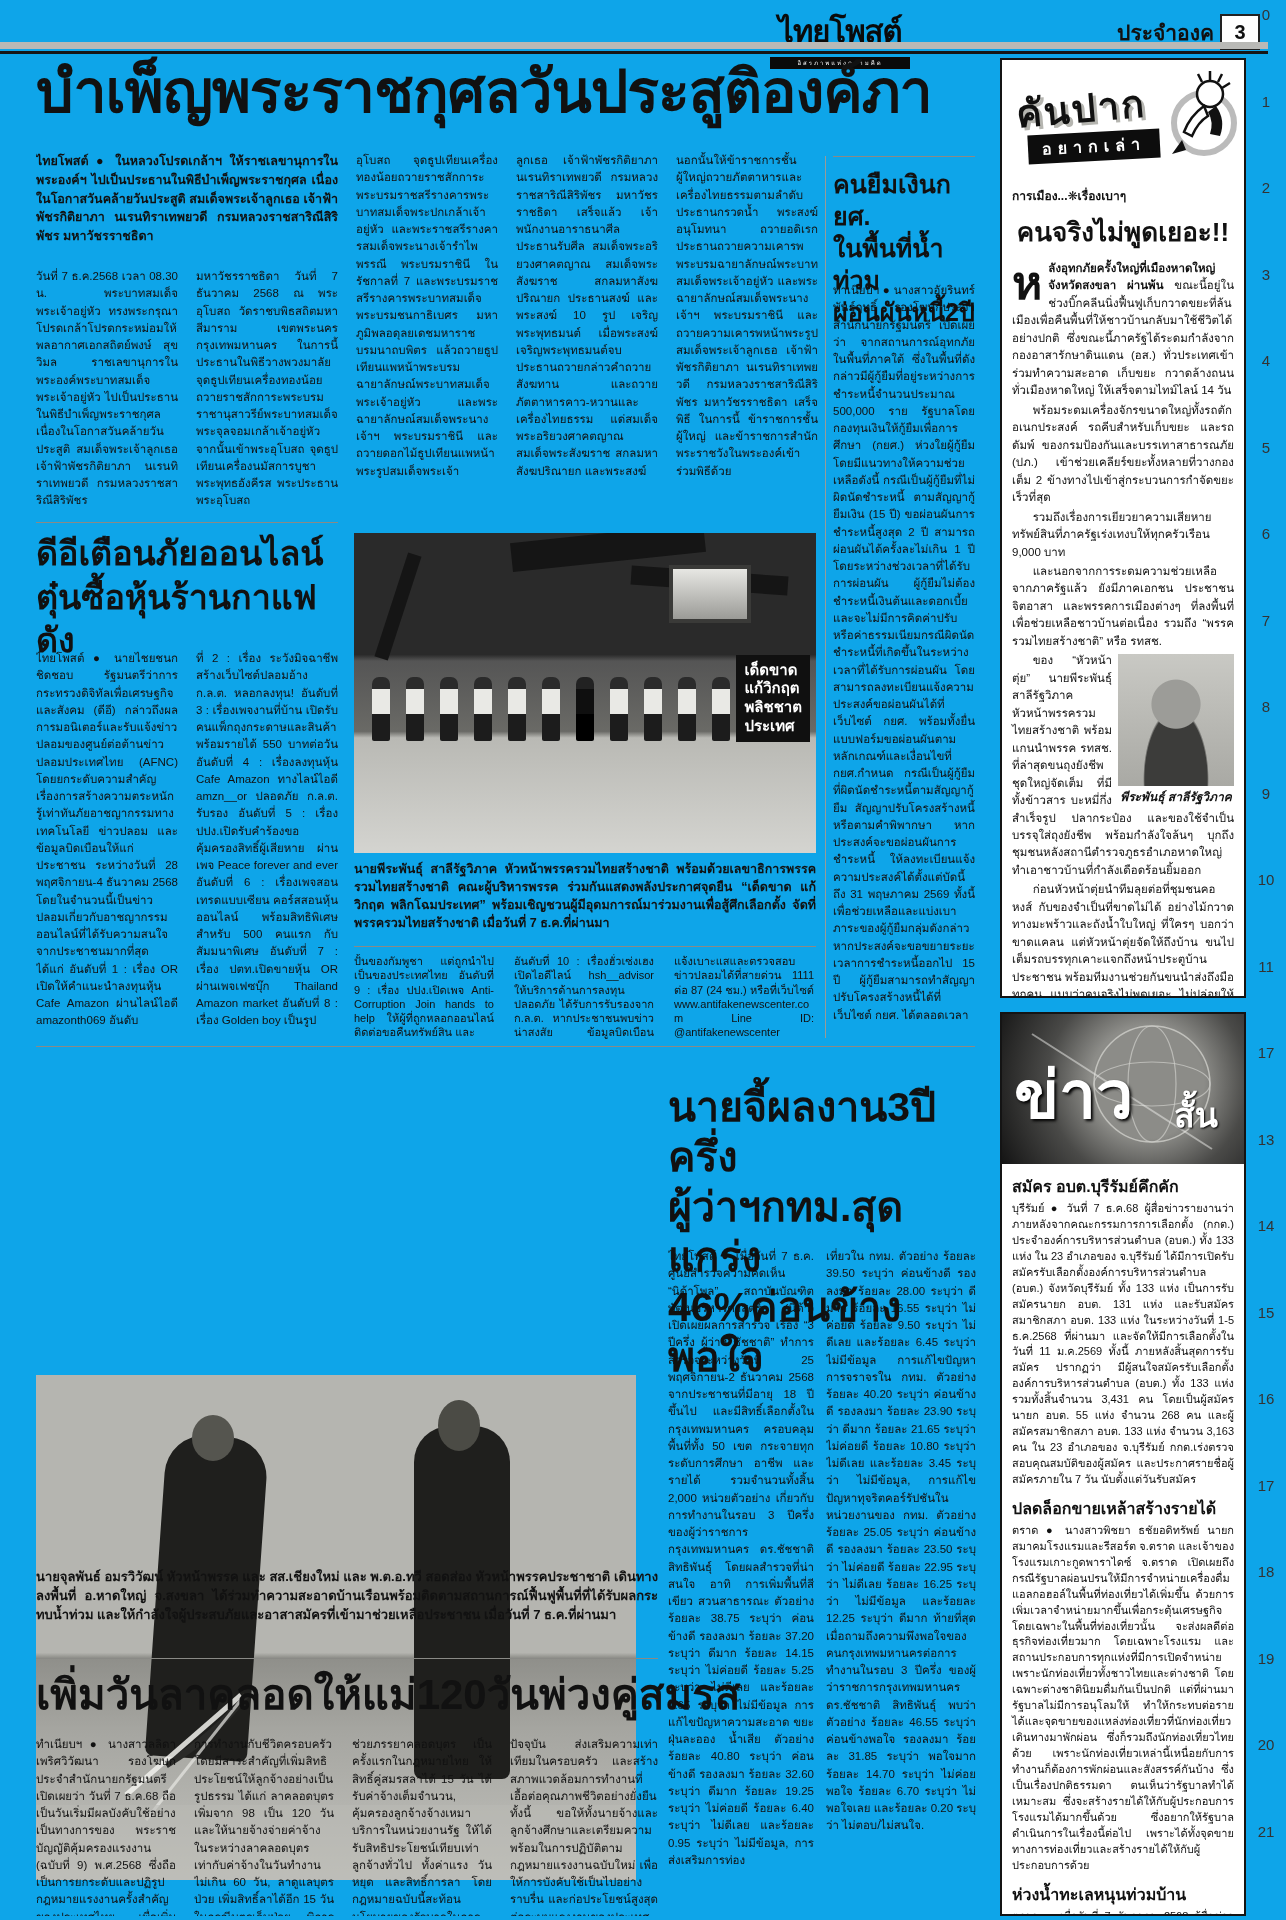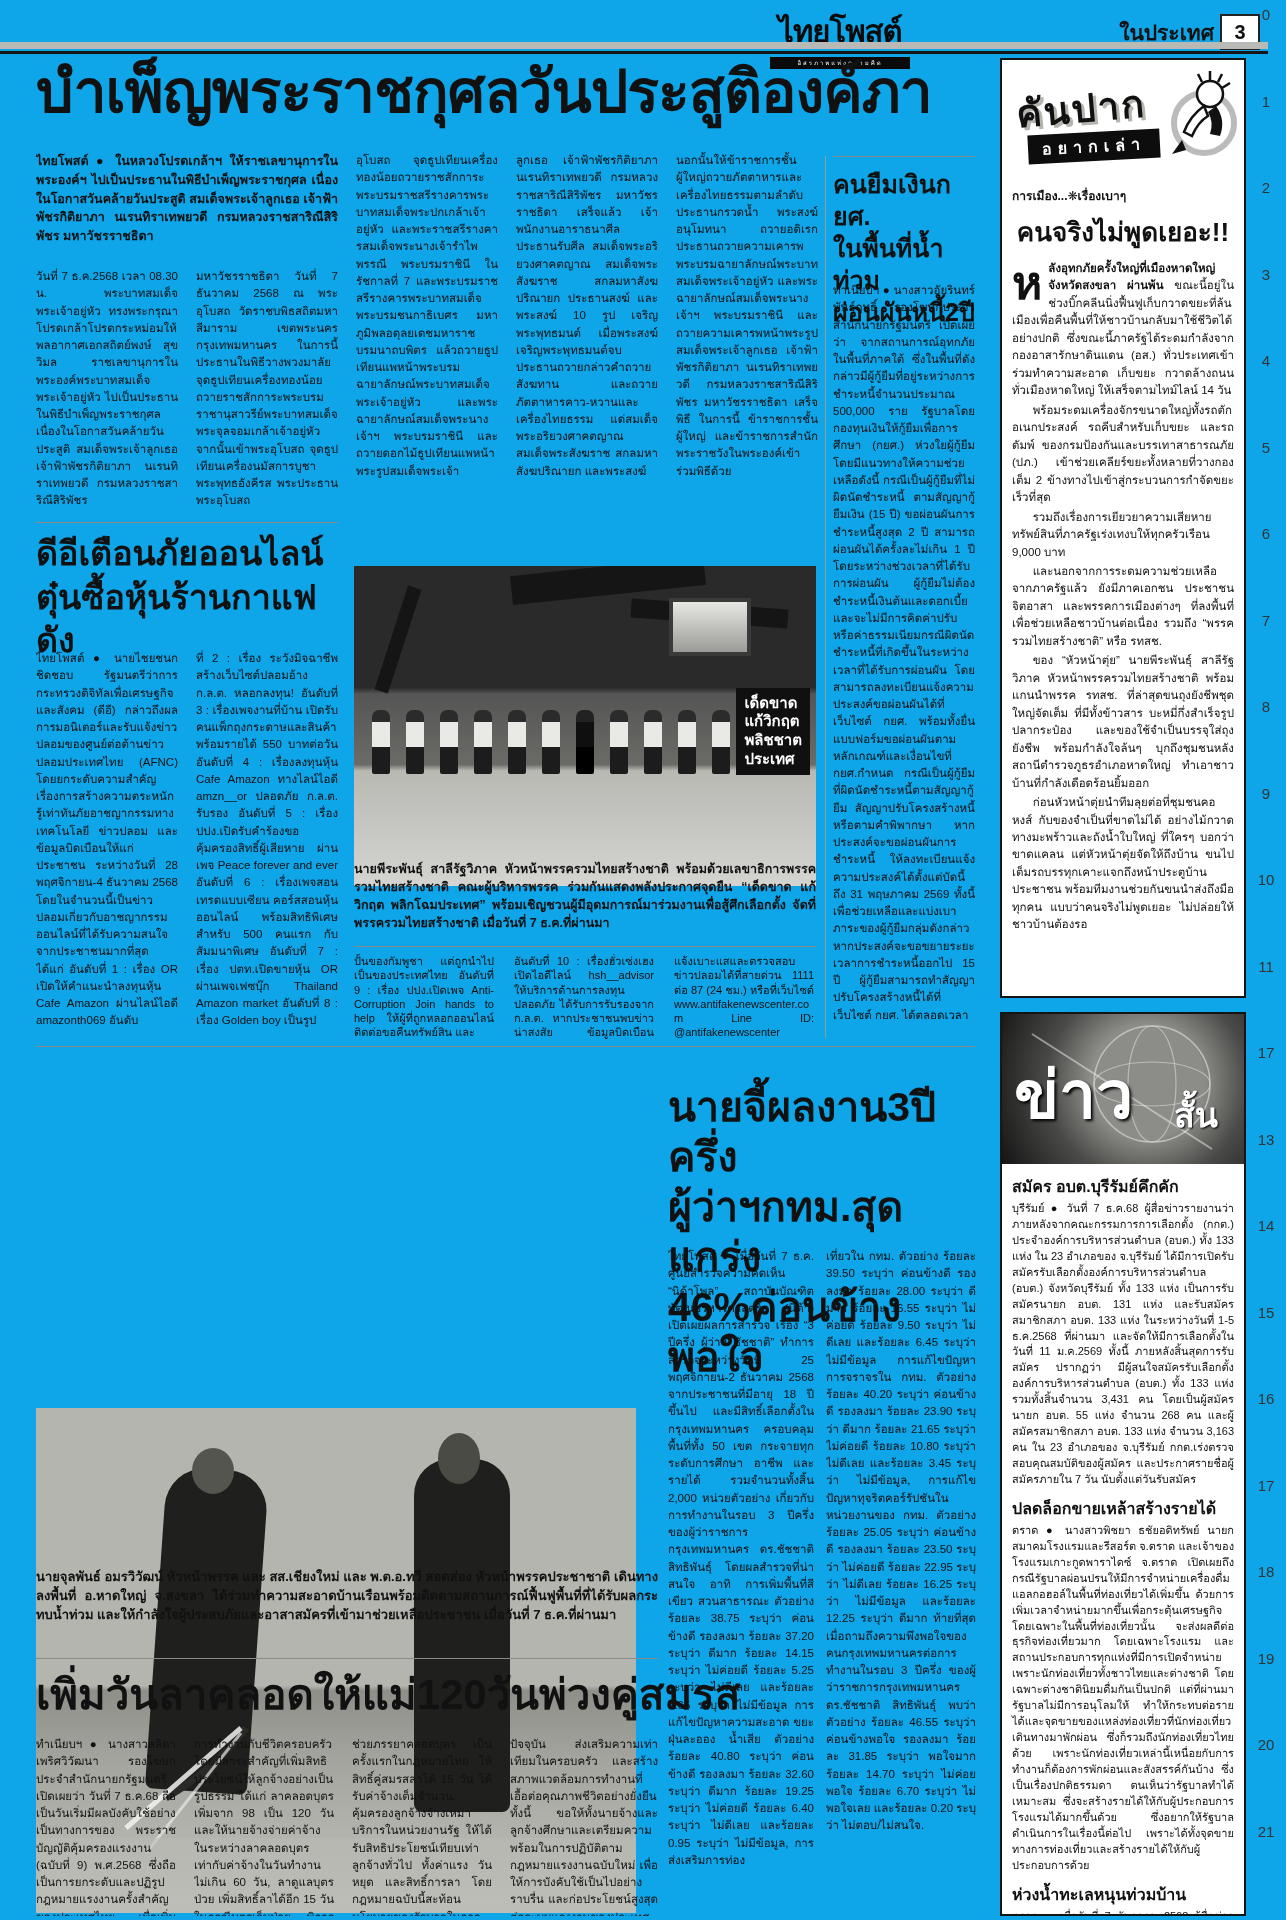--- a/index.html
+++ b/index.html
@@ -37,21 +37,21 @@
   .kp-body p.np{text-indent:0;}
   .dropcap{float:left;font-size:46px;line-height:.85;font-weight:800;padding:4px 6px 0 0;}
   .kp-photo{float:right;width:116px;margin:2px 0 2px 6px;}
   .kp-photo .ph{width:116px;height:132px;background:
        radial-gradient(circle at 50% 38%, #9c9c98 0 24%, transparent 25%),
        radial-gradient(ellipse at 50% 95%, #3c3c3a 0 38%, transparent 40%),
        linear-gradient(#c9c9c4,#a9a9a4);}
   .kp-photo .cap{font-size:12px;font-weight:800;font-style:italic;text-align:center;margin-top:2px;}
   
   .photo{overflow:hidden;position:relative;}
-  .stage-photo{background:linear-gradient(#2a2a2a 0 38%,#555 40%,#6a6a66 62%,#b9b9b4 64%,#d4d4d0);margin-top:33px;}
+  .stage-photo{background:linear-gradient(#2a2a2a 0 38%,#555 40%,#6a6a66 62%,#b9b9b4 64%,#d4d4d0);}
   .beam{position:absolute;background:#151515;}
   .fig-row{position:absolute;left:4%;right:4%;top:45%;display:flex;justify-content:space-between;}
   .fig{width:18px;height:64px;background:linear-gradient(#2b2b2b 0 18%, #e9e9e5 18% 58%, #1c1c1c 58%);
        border-radius:7px 7px 2px 2px;}
   .fig.dark{background:linear-gradient(#222 0 18%, #0f0f0f 18% 58%, #000 58%);}
   .overlay-txt{position:absolute;background:#101010;color:#fff;font-weight:800;line-height:1.25;
                padding:6px 8px;font-size:15px;}
   .flood-photo{background:linear-gradient(#b5b5b0 0 55%,#8f8f8a 56%,#a5a5a0 70%,#c2c2bd);}
   .sil{position:absolute;background:#1f1f1d;}
   
@@ -67,21 +67,21 @@
 </style>
 </head>
 <body>
 
 <div id="page">
 
   <div class="abs" style="left:770px;top:6px;width:140px;text-align:center;">
     <div class="logo">ไทยโพสต์</div>
     <div class="logobar">อิสรภาพแห่งความคิด</div>
   </div>
-  <div class="abs section-label" style="right:72px;top:16px;">ในประเทศ</div>
+  <div class="abs section-label" style="right:72px;top:16px;">ประจำองค</div>
   <div class="abs pagenum-box" style="right:26px;top:14px;">
     <span>3</span>
   </div>
   <div class="abs rule-gray" style="left:0;right:18px;top:42px;"></div>
   <div class="abs rule-black" style="left:0;right:18px;top:51px;"></div>
 
   <div id="margin-rail" class="abs" style="left:0;top:0;width:100%;height:100%;pointer-events:none;">
       <span class="margin-num" style="top: 6px;">0</span>
       <span class="margin-num" style="top: 92.5px;">1</span>
       <span class="margin-num" style="top: 179px;">2</span>
@@ -137,20 +137,24 @@
         <path d="M18 72 l-10 14 l14 -4 z" fill="#111"></path>
       </svg>
     </div>
     <div class="kp-kicker">การเมือง...❋เรื่องเบาๆ</div>
     <div class="kp-head" style="margin:6px 0 8px 0;">คนจริงไม่พูดเยอะ!!</div>
     <div class="kp-body">
       <p class="np"><span class="dropcap">ห</span><b>ลังอุทกภัยครั้งใหญ่ที่เมืองหาดใหญ่ จังหวัดสงขลา ผ่านพ้น</b><span> ขณะนี้อยู่ในช่วงบิ๊กคลีนนิ่งฟื้นฟูเก็บกวาดขยะที่ล้นเมืองเพื่อคืนพื้นที่ให้ชาวบ้านกลับมาใช้ชีวิตได้อย่างปกติ ซึ่งขณะนี้ภาครัฐได้ระดมกำลังจากกองอาสารักษาดินแดน (อส.) ทั่วประเทศเข้าร่วมทำความสะอาด เก็บขยะ กวาดล้างถนนทั่วเมืองหาดใหญ่ ให้เสร็จตามไทม์ไลน์ 14 วัน</span></p>
       <p>พร้อมระดมเครื่องจักรขนาดใหญ่ทั้งรถตักอเนกประสงค์ รถคีบสำหรับเก็บขยะ และรถดัมพ์ ของกรมป้องกันและบรรเทาสาธารณภัย (ปภ.) เข้าช่วยเคลียร์ขยะทั้งหลายที่วางกองเต็ม 2 ข้างทางไปเข้าสู่กระบวนการกำจัดขยะเร็วที่สุด</p>
       <p>รวมถึงเรื่องการเยียวยาความเสียหายทรัพย์สินที่ภาครัฐเร่งเทงบให้ทุกครัวเรือน 9,000 บาท</p>
       <p>และนอกจากการระดมความช่วยเหลือจากภาครัฐแล้ว ยังมีภาคเอกชน ประชาชน จิตอาสา และพรรคการเมืองต่างๆ ที่ลงพื้นที่เพื่อช่วยเหลือชาวบ้านต่อเนื่อง รวมถึง “พรรครวมไทยสร้างชาติ” หรือ รทสช.</p>
+      <div class="kp-photo">
+        <div class="ph"></div>
+        <div class="cap">พีระพันธุ์ สาลีรัฐวิภาค</div>
+      </div>
       <p>ของ “หัวหน้าตุ่ย” นายพีระพันธุ์ สาลีรัฐวิภาค หัวหน้าพรรครวมไทยสร้างชาติ พร้อมแกนนำพรรค รทสช. ที่ล่าสุดขนถุงยังชีพชุดใหญ่จัดเต็ม ที่มีทั้งข้าวสาร บะหมี่กึ่งสำเร็จรูป ปลากระป๋อง และของใช้จำเป็นบรรจุใส่ถุงยังชีพ พร้อมกำลังใจล้นๆ บุกถึงชุมชนหลังสถานีตำรวจภูธรอำเภอหาดใหญ่ ทำเอาชาวบ้านที่กำลังเดือดร้อนยิ้มออก</p>
       <p>ก่อนหัวหน้าตุ่ยนำทีมลุยต่อที่ชุมชนคอหงส์ กับของจำเป็นที่ขาดไม่ได้ อย่างไม้กวาดทางมะพร้าวและถังน้ำใบใหญ่ ที่ใครๆ บอกว่าขาดแคลน แต่หัวหน้าตุ่ยจัดให้ถึงบ้าน ขนไปเต็มรถบรรทุกเคาะแจกถึงหน้าประตูบ้านประชาชน พร้อมทีมงานช่วยกันขนนำส่งถึงมือทุกคน แบบว่าคนจริงไม่พูดเยอะ ไม่ปล่อยให้ชาวบ้านต้องรอ</p>
 
     </div>
   </div>
 
   <div class="abs thinrule" style="left:36px;top:522px;width:302px;"></div>
   <div class="abs h-sub" style="left:36px;top:532px;width:312px;font-size:34px;">
     <div>ดีอีเตือนภัยออนไลน์</div>
     <div>ตุ๋นซื้อหุ้นร้านกาแฟดัง</div>

